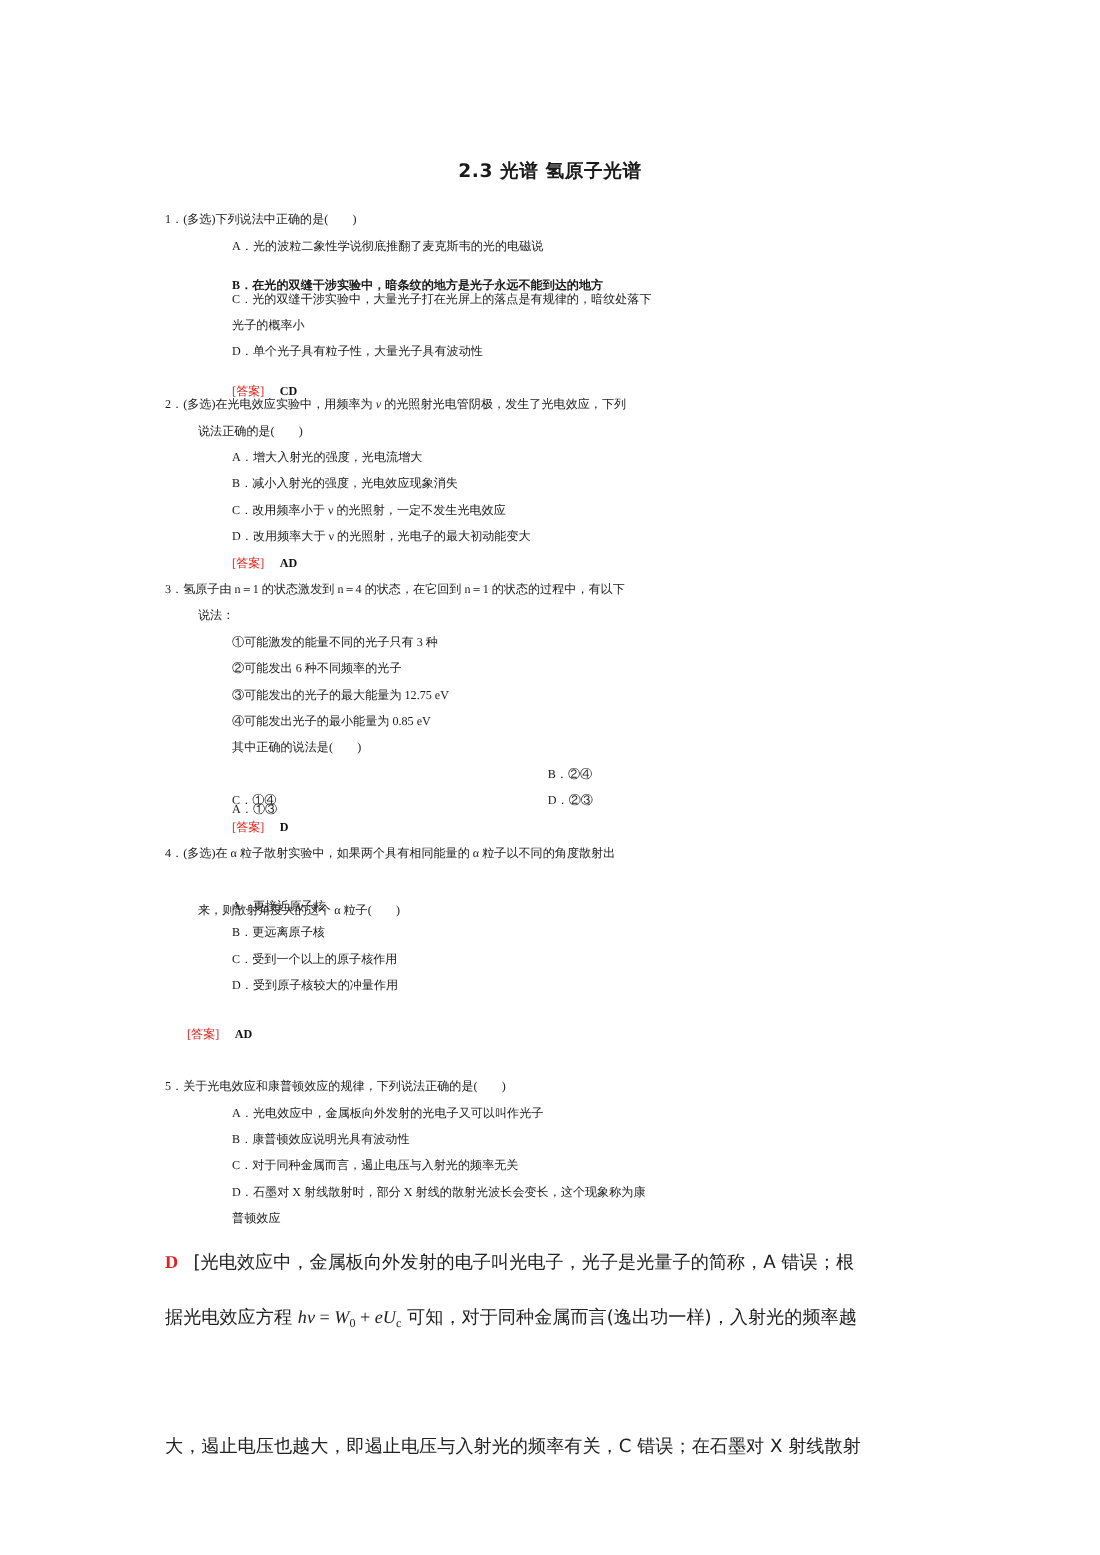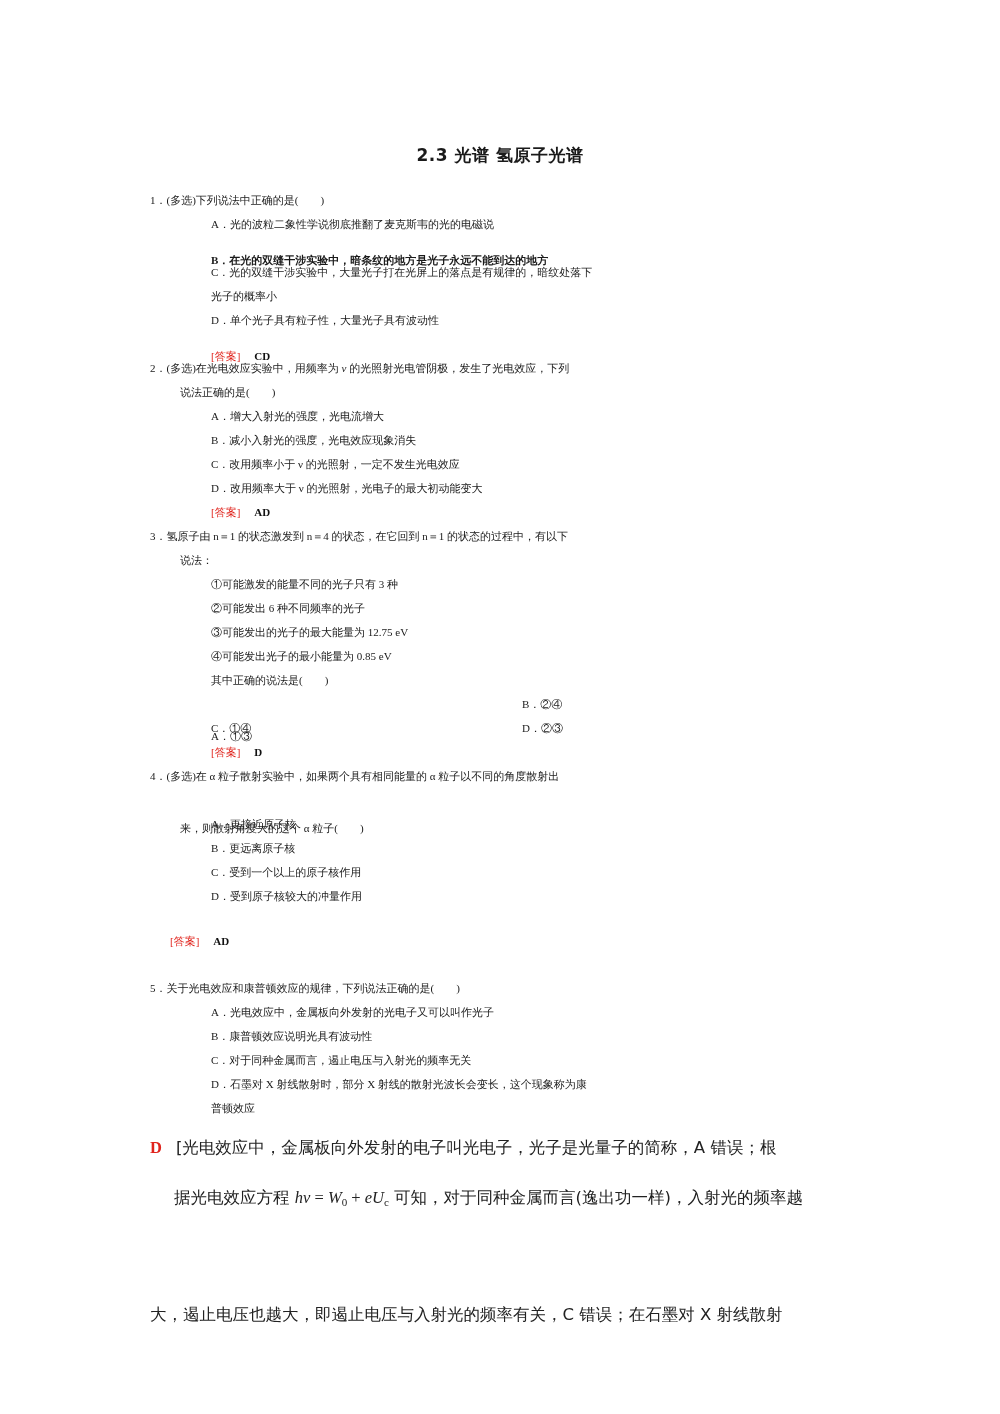--- a/index.html
+++ b/index.html
@@ -13,21 +13,21 @@
     position: absolute; top: 144px; left: 0; width: 1000px; text-align: center;
     font-family: "DejaVu Sans", "Liberation Sans", sans-serif;
     font-weight: bold; font-size: 17px; letter-spacing: 0.5px;
   }
   .line {
     position: absolute; white-space: nowrap; font-size: 11px; line-height: 24px;
   }
   .q  { left: 150px; }
   .qc { left: 180px; }
   .op { left: 211px; }
-  .op2 { left: 498px; margin-left: 24px; }
+  .op2 { left: 498px; }
   .ans-label { color: #e0231c; }
   .ans-val { font-weight: bold; margin-left: 14px; color: #111; }
   .var { font-style: italic; }
   .expl {
     position: absolute; left: 150px; white-space: nowrap;
     font-family: "DejaVu Sans", "Liberation Sans", sans-serif;
     font-size: 16.5px; line-height: 24px; color: #222; text-align: center;
   }
   .expl .big-d { color: #e0231c; font-weight: bold; font-family: "Liberation Serif", serif; margin-right: 14px; }
   .formula { font-family: "Liberation Serif", serif; font-style: italic; }
@@ -111,19 +111,19 @@
     <div class="line op" style="top:1024px;">B．康普顿效应说明光具有波动性</div>
     <div class="line op" style="top:1048px;">C．对于同种金属而言，遏止电压与入射光的频率无关</div>
     <div class="line op" style="top:1072px;">D．石墨对 X 射线散射时，部分 X 射线的散射光波长会变长，这个现象称为康</div>
     <div class="line op" style="top:1096px;">普顿效应</div>
   </div>
 
   <div>
     <div class="expl" style="top:1136px;">
       <span class="big-d">D</span><span>[光电效应中，金属板向外发射的电子叫光电子，光子是光量子的简称，A 错误；根</span>
     </div>
-    <div class="expl" style="top:1186px;margin-left:24px;">
+    <div class="expl" style="top:1186px;">
       <span>据光电效应方程 </span><span class="formula"><span>hν</span><span style="font-style:normal"> = </span><span>W</span><span class="sub">0</span><span style="font-style:normal"> + </span><span>eU</span><span class="sub">c</span></span><span> 可知，对于同种金属而言(逸出功一样)，入射光的频率越</span>
     </div>
     <div class="expl" style="top:1288px;margin-top:15px;">大，遏止电压也越大，即遏止电压与入射光的频率有关，C 错误；在石墨对 X 射线散射</div>
   </div>
 
 </div>
 
 </body></html>

